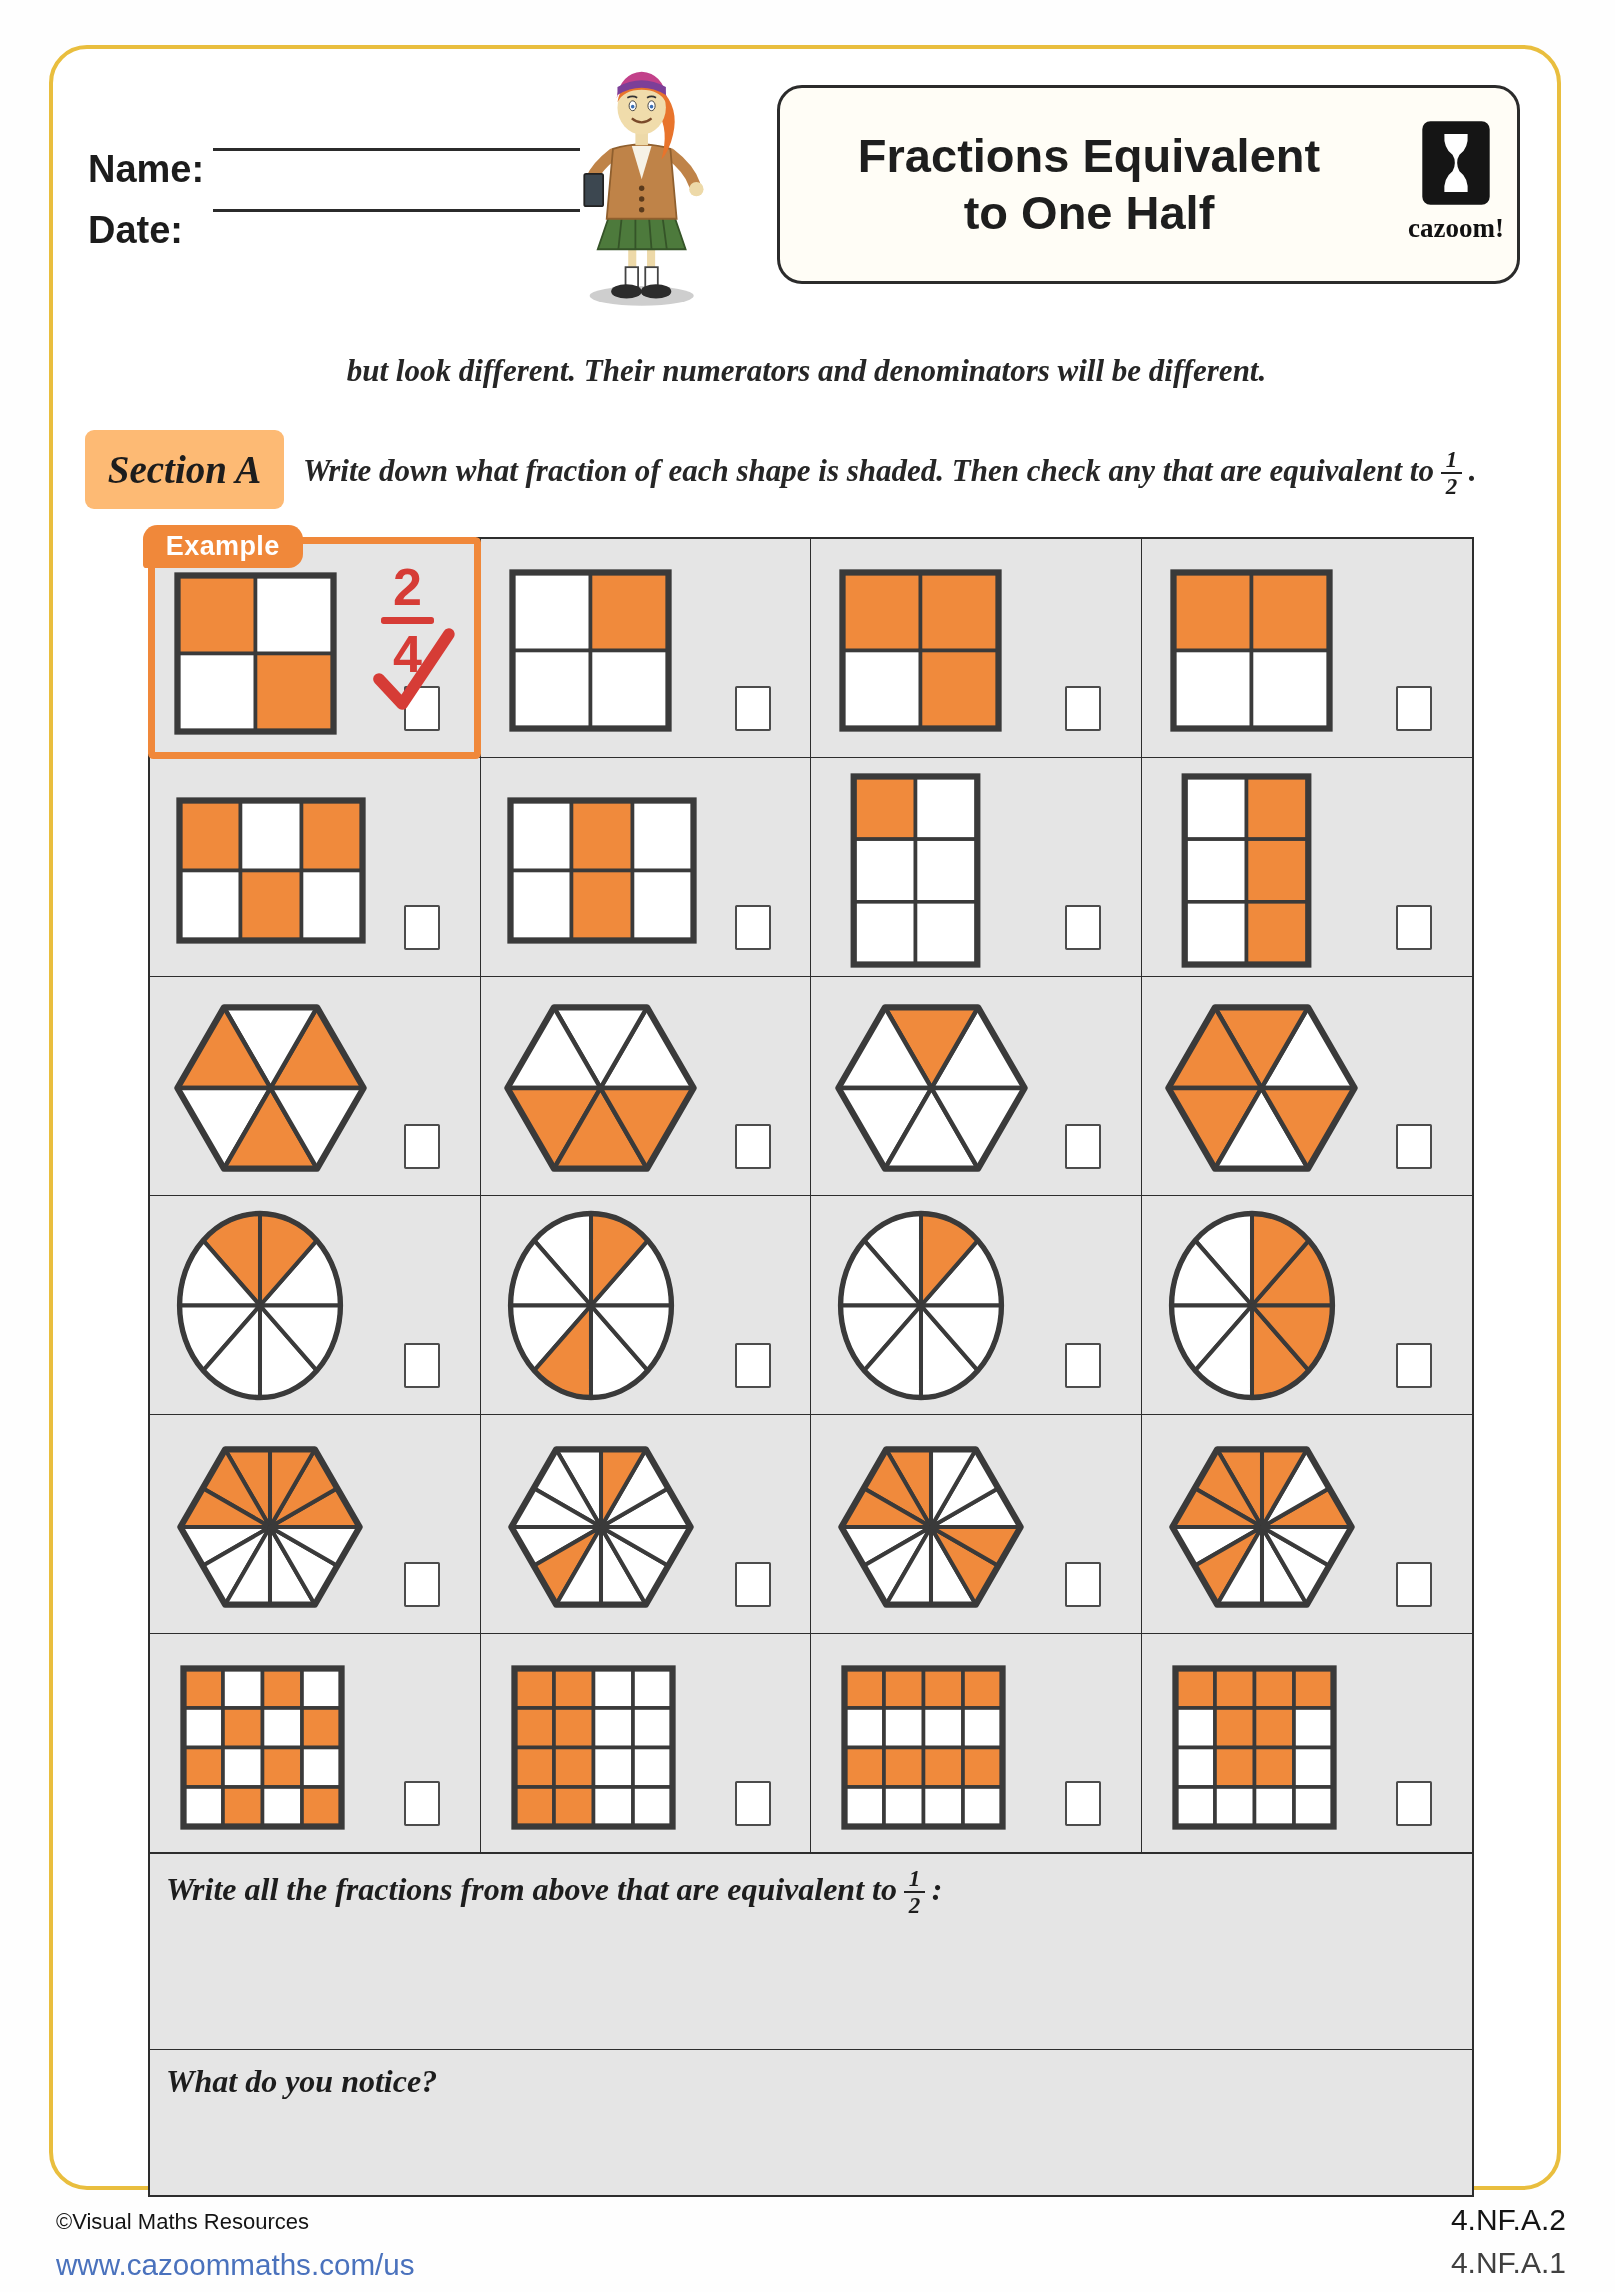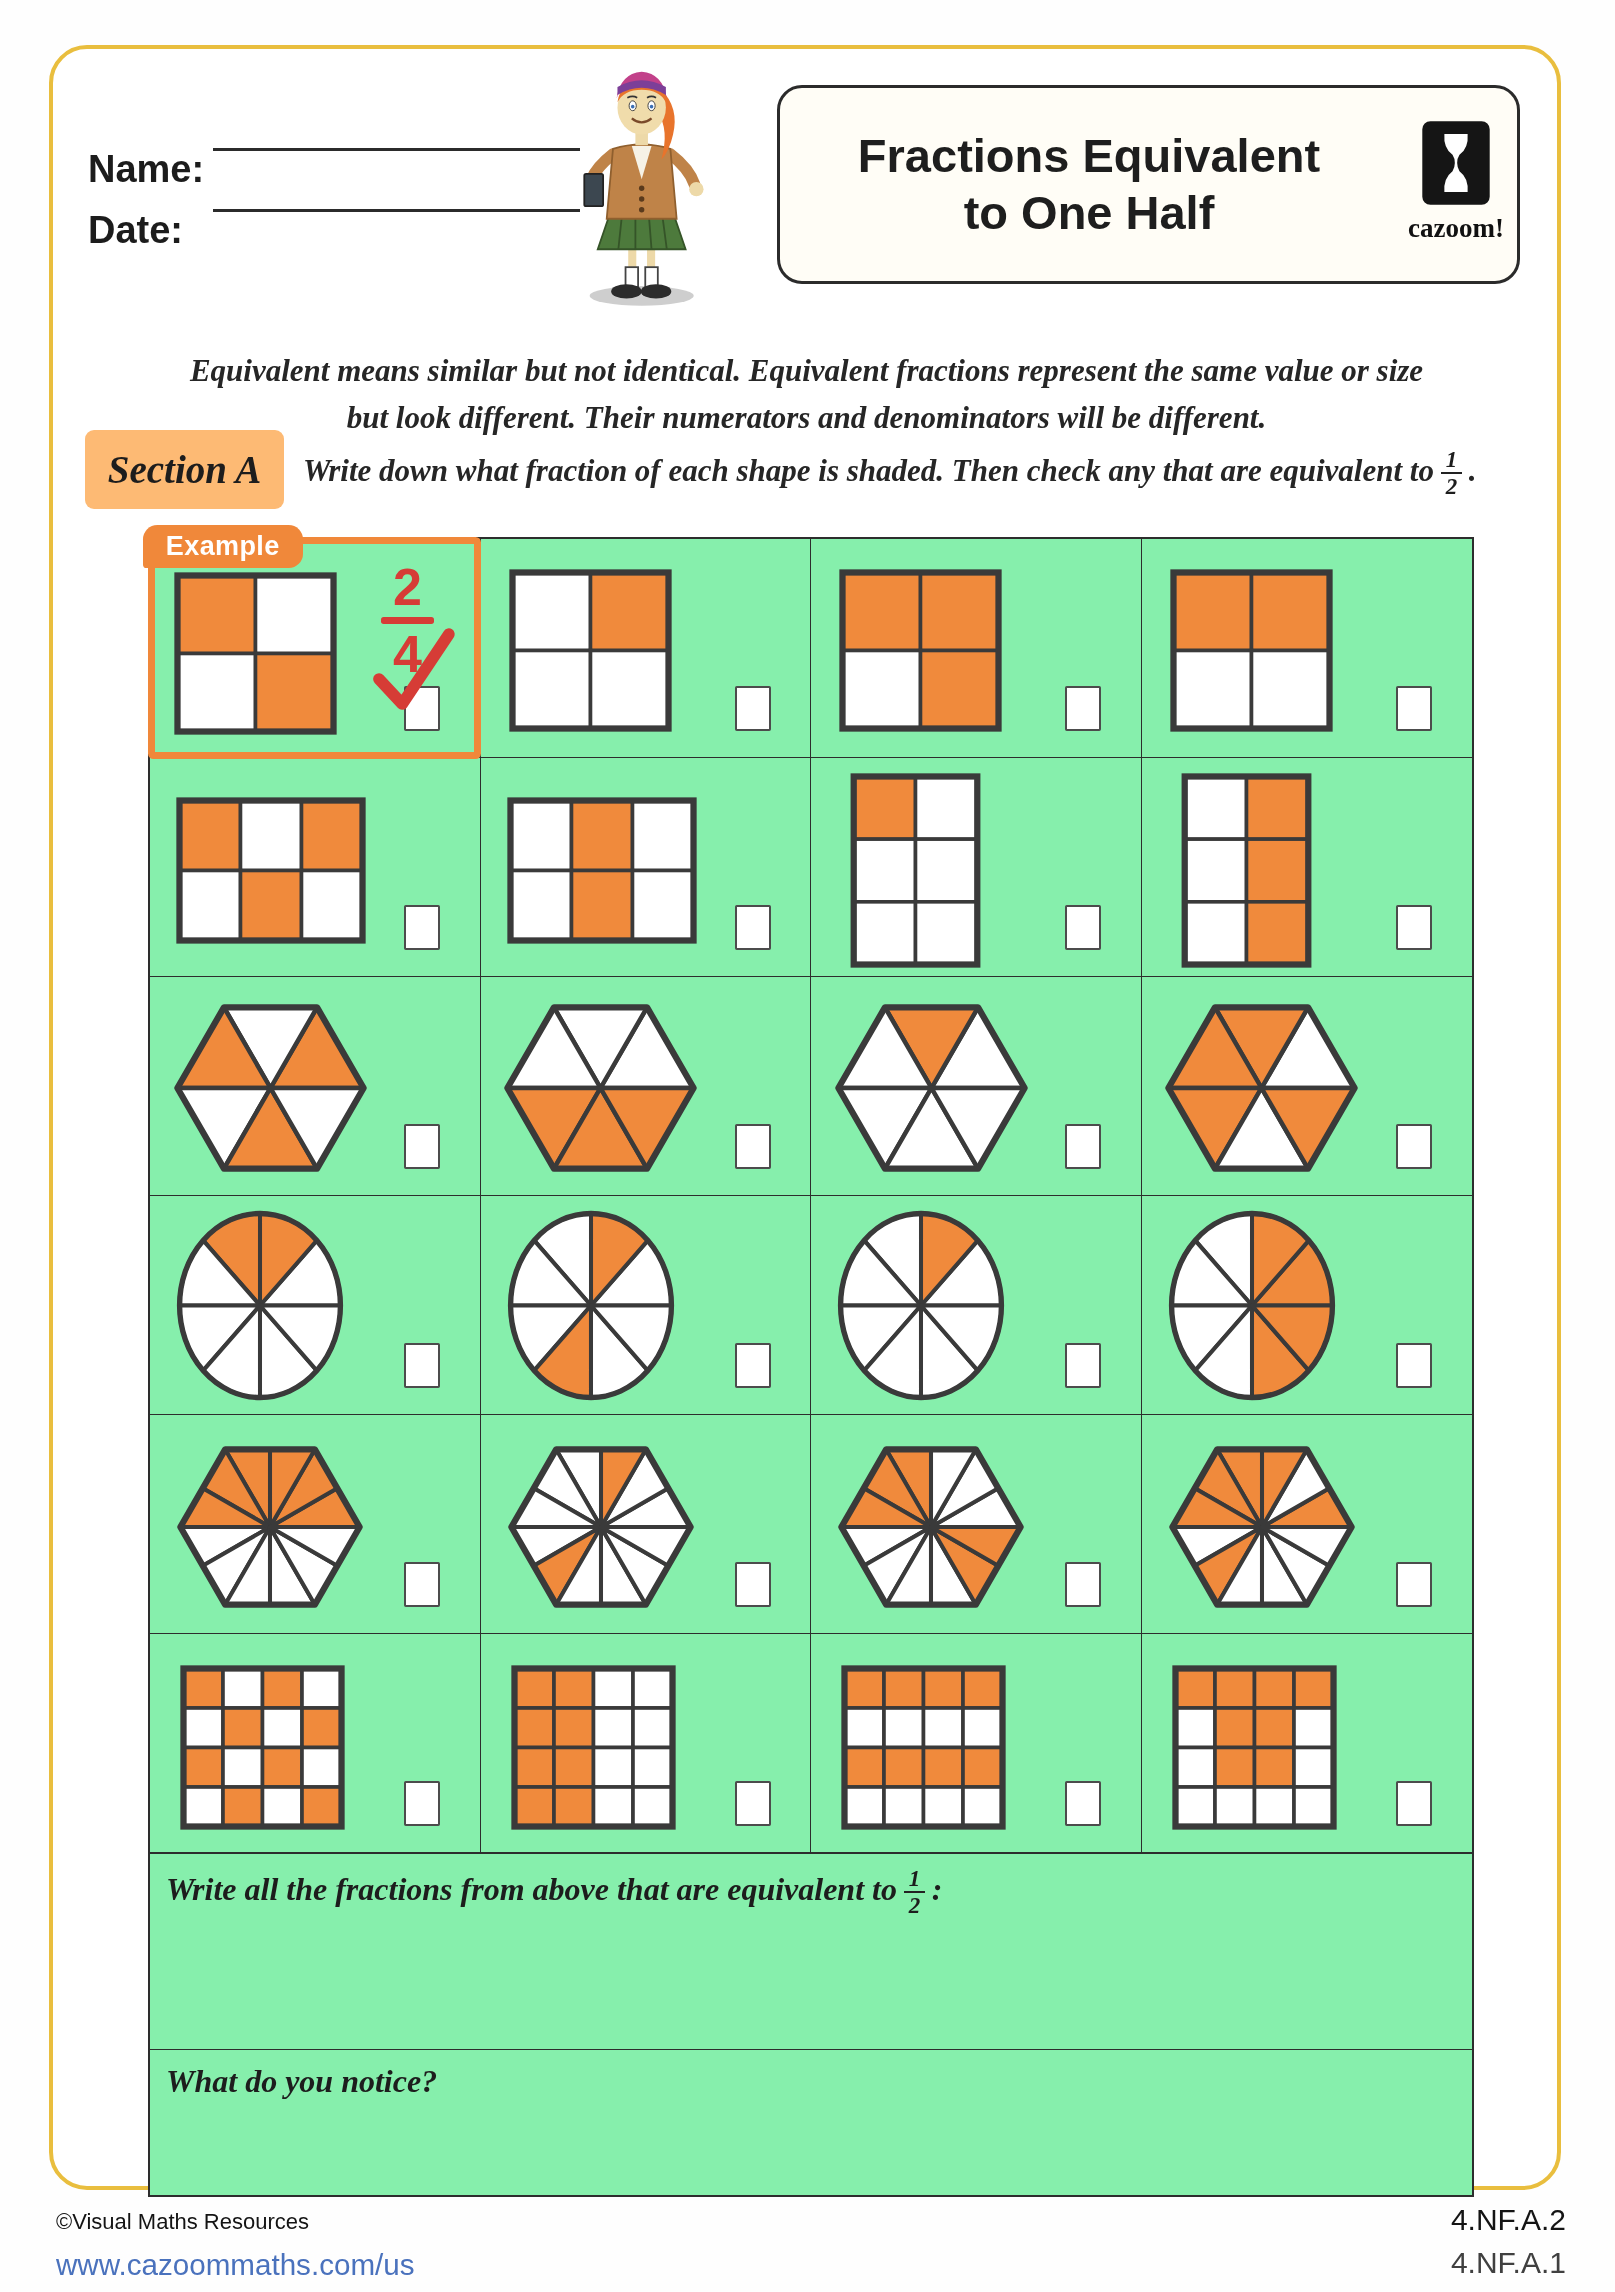--- a/index.html
+++ b/index.html
@@ -24,21 +24,21 @@
   .section-label{width:100%;text-align:center;line-height:79px;font-family:"Liberation Serif",serif;
                  font-style:italic;font-weight:bold;font-size:39px;color:#1d1d1d;}
   .instruction{position:absolute;left:303px;top:448px;width:1236px;
                font-family:"Liberation Serif",serif;font-style:italic;font-weight:600;
                font-size:31px;line-height:43px;color:#262626;}
   .frac{display:inline-block;text-align:center;font-family:"Liberation Serif",serif;
         font-style:italic;font-weight:bold;vertical-align:middle;margin:0 7.2px;color:#1d1d1d;}
   .frac .num{display:block;font-size:23px;line-height:24px;padding:0 4.5px;}
   .frac .den{display:block;font-size:23px;line-height:26px;border-top:2.7px solid #222;}
   .table{position:absolute;left:148px;top:537px;width:1322px;border:2.7px solid #2d2d2d;
-         background:#86efac;box-sizing:content-box;}
+         background:#e5e5e5;box-sizing:content-box;}
   .cells{display:grid;grid-template-columns:repeat(4,1fr);grid-auto-rows:219px;}
   .cell{position:relative;border-right:1.8px solid #2d2d2d;border-bottom:1.8px solid #2d2d2d;box-sizing:border-box;}
   .cell:nth-child(4n){border-right:none;}
   .shape{position:absolute;}
   .checkbox{position:absolute;left:254px;top:147px;width:36px;height:45px;background:#fff;
             border:2.7px solid #4c4c4c;border-radius:1.8px;box-sizing:border-box;}
   .ex-border{position:absolute;inset:-1.8px;border:7.2px solid #F0883A;border-radius:5.4px;z-index:2;pointer-events:none;}
   .ex-tab{position:absolute;left:-7.2px;top:-14.3px;height:43px;padding:0 23px;background:#F0883A;
           border-radius:14.3px 14.3px 14.3px 3.6px;color:#fff;font-weight:bold;font-size:27px;
           line-height:43px;z-index:3;letter-spacing:0.4px;}
@@ -111,21 +111,20 @@
     <div class="logo">
       <svg width="70" height="86" viewBox="0 0 60 74">
         <rect x="3" y="3" width="54" height="68" rx="5" fill="#151515" stroke="#151515" stroke-width="4"></rect>
         <path d="M20 12 H40 Q41 24 33 30 Q31 33 31 37 Q31 41 33 44 Q41 50 40 62 H20 Q19 50 27 44 Q29 41 29 37 Q29 33 27 30 Q19 24 20 12 Z" fill="#ffffff"></path>
       </svg>
       <div class="logo-text">cazoom!</div>
     </div>
   </div>
 
   <div class="intro">
-    <div>Equivalent means similar but not identical. Equivalent fractions represent the same value or size</div>
     <div>but look different. Their numerators and denominators will be different.</div>
   </div>
 
   <div class="section-pill">
     <div class="section-label">Section A</div>
   </div>
   <div class="instruction">
     <span>Write down what fraction of each shape is shaded. Then check any that are equivalent to</span><span class="frac"><span class="num">1</span><span class="den">2</span></span><span>.</span>
   </div>
 

